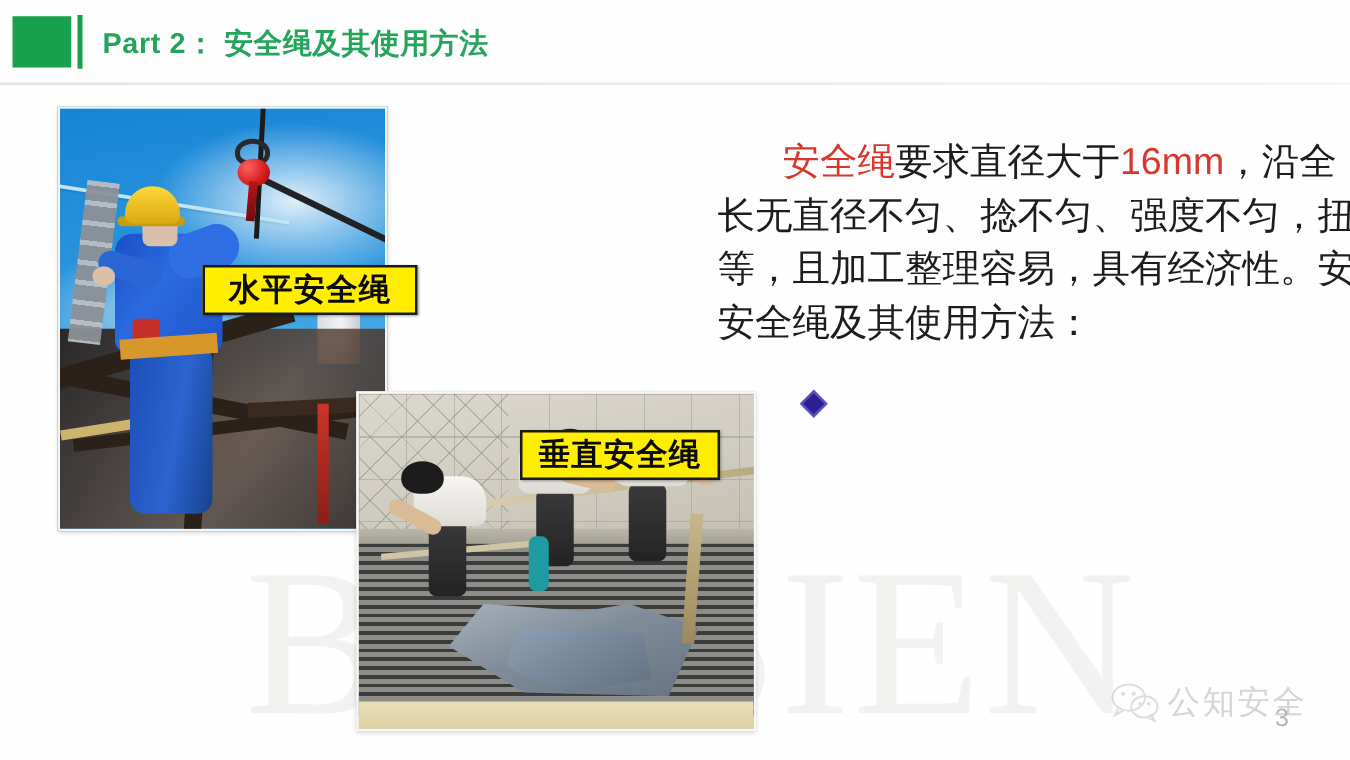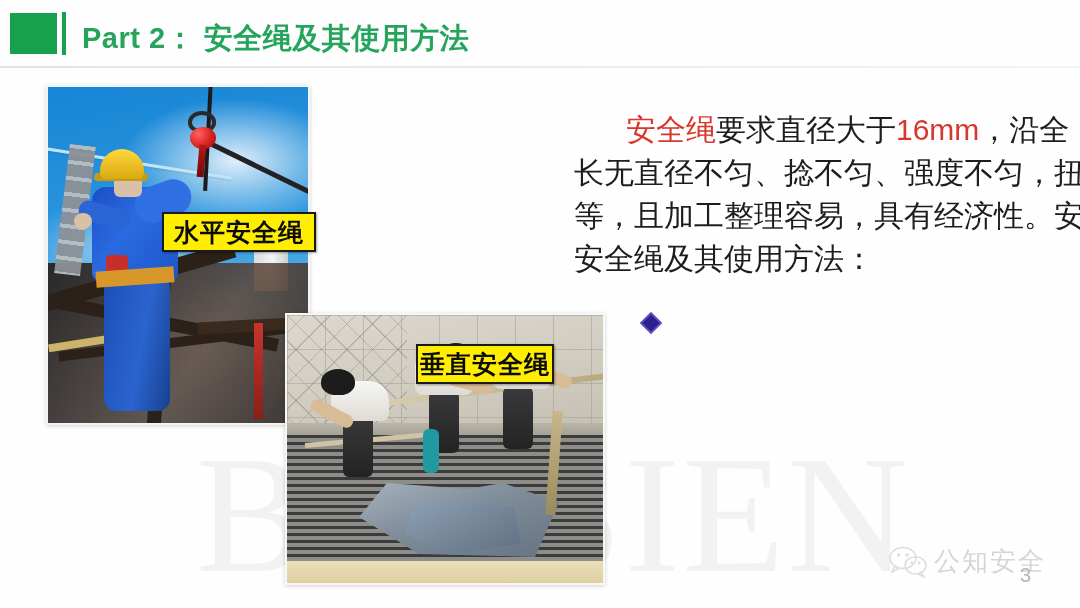--- a/index.html
+++ b/index.html
@@ -41,21 +41,21 @@
   .hdr-bar {
     position: absolute;
     left: 62px; top: 12px;
     width: 4px; height: 43px;
     background: #17a04d;
     z-index: 6;
   }
   .hdr-title {
     position: absolute;
     left: 82px; top: 19px;
-    font-size: 29px;
+    font-size: 23px;
     font-weight: bold;
     color: #25a45c;
     letter-spacing: 0.5px;
     white-space: nowrap;
     z-index: 6;
   }
   .hdr-rule {
     position: absolute;
     left: 0; top: 66px;
     width: 1080px; height: 2px;
@@ -371,27 +371,27 @@
     color: #0b0b0b;
     font-weight: bold;
     text-align: center;
     letter-spacing: 1px;
     z-index: 10;
     white-space: nowrap;
     box-shadow: 1px 1px 2px rgba(0,0,0,.35);
   }
   .lbl-1 {
     left: 162px; top: 212px;
-    width: 154px; height: 40px;
+    width: 172px; height: 40px;
     line-height: 36px;
     font-size: 25px;
   }
   .lbl-2 {
     left: 416px; top: 344px;
-    width: 138px; height: 40px;
+    width: 160px; height: 40px;
     line-height: 36px;
     font-size: 25px;
   }
 
   
   .para {
     position: absolute;
     left: 574px; top: 108px;
     width: 500px;
     font-size: 30px;

